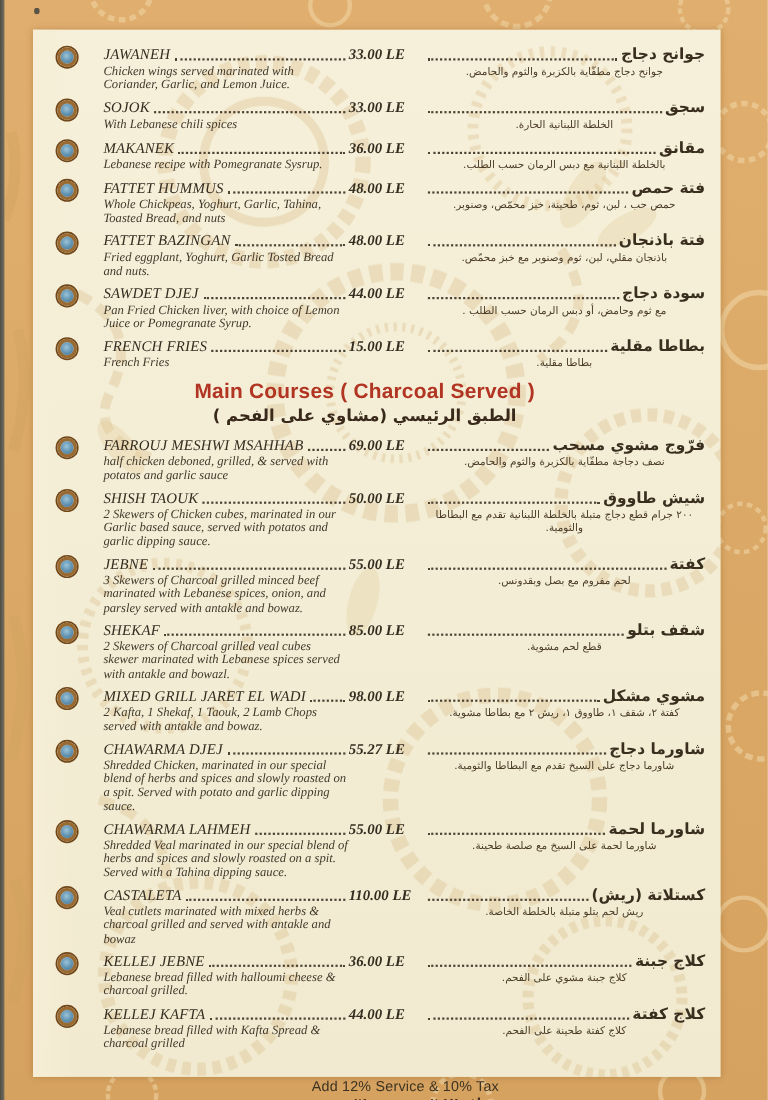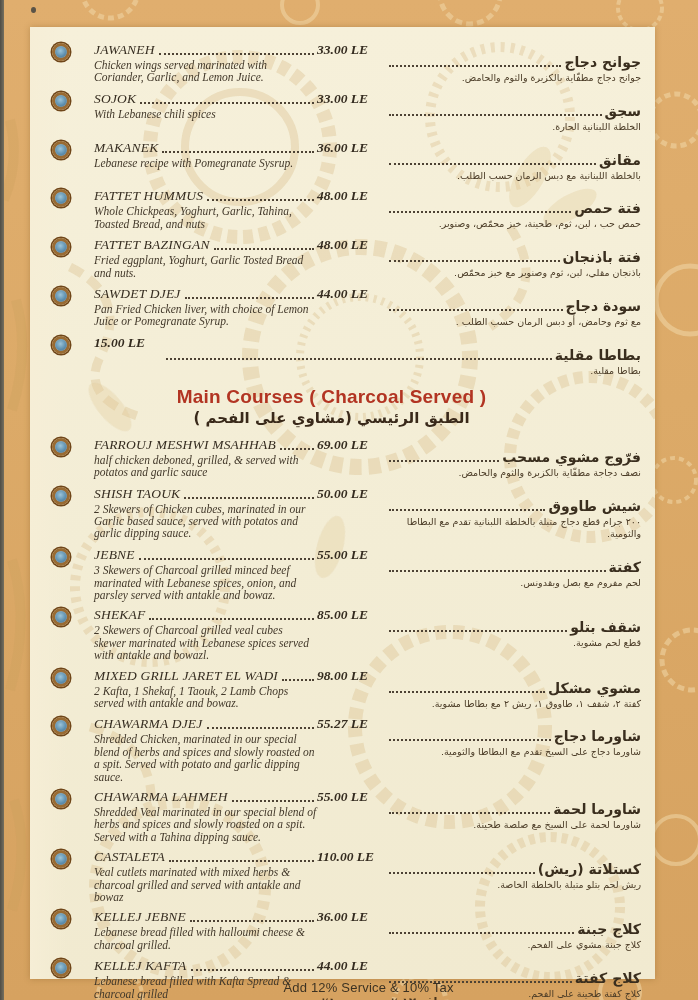--- a/index.html
+++ b/index.html
@@ -56,28 +56,28 @@
   .desc-en {
     font-style: italic; font-size: 11.5px; line-height: 1.08;
     color: #42382a; padding-top: 1px; max-width: 235px;
   }
   .col-price {
     width: 68px; flex: 0 0 68px;
     font-style: italic; font-size: 13.5px; line-height: 16px;
     color: #352c20; white-space: nowrap; font-weight: bold;
   }
   .col-ar { flex: 1 1 auto; }
-  .name-line-ar { display: flex; align-items: baseline; margin-top: 12px; }
+  .name-line-ar { display: flex; align-items: baseline; }
   .name-ar {
     font-family: "DejaVu Sans", sans-serif;
     font-weight: 700; font-size: 14px; line-height: 16px;
     color: #3a2e1e; white-space: nowrap;
   }
   .desc-ar {
-    direction: rtl; text-align: right;
+    direction: rtl; text-align: center;
     font-family: "DejaVu Sans", sans-serif;
     font-size: 9.5px; line-height: 1.35; color: #4a3b26;
     padding-top: 2px;
   }
   
   .section-header { text-align: center; margin: 8px 0 10px 0; padding-right: 30px; }
   .section-title-en {
     font-family: "Liberation Sans", sans-serif;
     font-size: 19px; font-weight: 700; letter-spacing: .2px;
     color: #b23422;
@@ -287,20 +287,27 @@
         <span class="leader"></span>
       </div>
       <div class="desc-ar">مع ثوم وحامض، أو دبس الرمان حسب الطلب .</div>
     </div>
   </div>
 
   <div class="item-row">
     <div class="icon-col">
       <div class="bullet"></div>
     </div>
+    <div class="col-en">
+      <div class="name-line">
+        <span class="name-en">FRENCH FRIES</span>
+        <span class="leader"></span>
+      </div>
+      <div class="desc-en">French Fries</div>
+    </div>
     <div class="col-price">
       <span>15.00</span>&nbsp;<span>LE</span>
     </div>
     <div class="col-ar">
       <div class="name-line-ar" dir="rtl">
         <span class="name-ar">بطاطا مقلية</span>
         <span class="leader"></span>
       </div>
       <div class="desc-ar">بطاطا مقلية.</div>
     </div>

